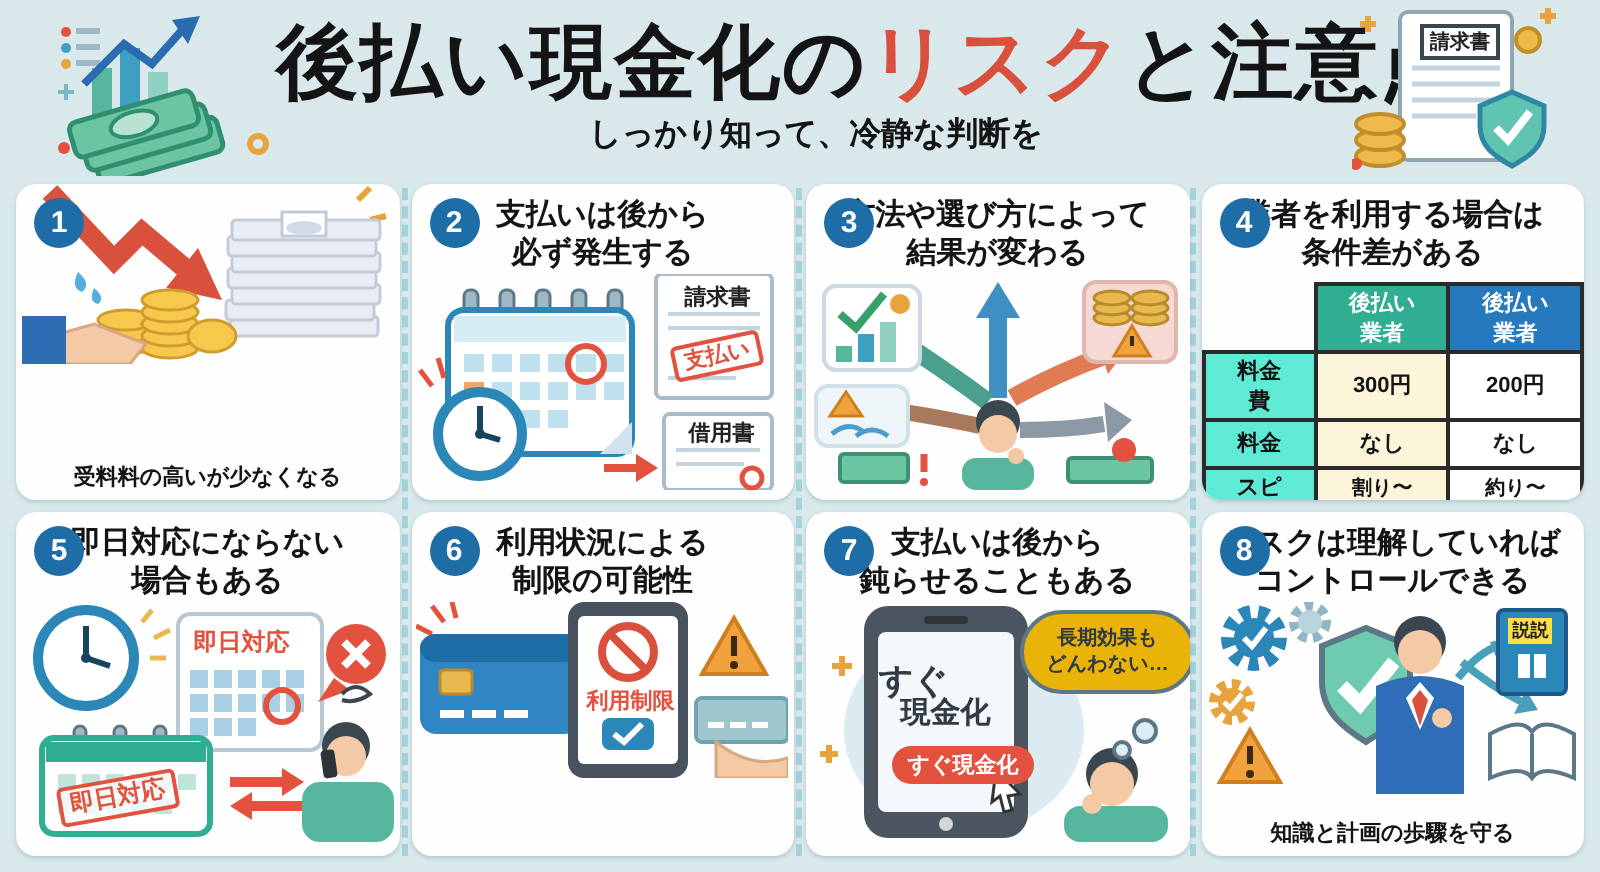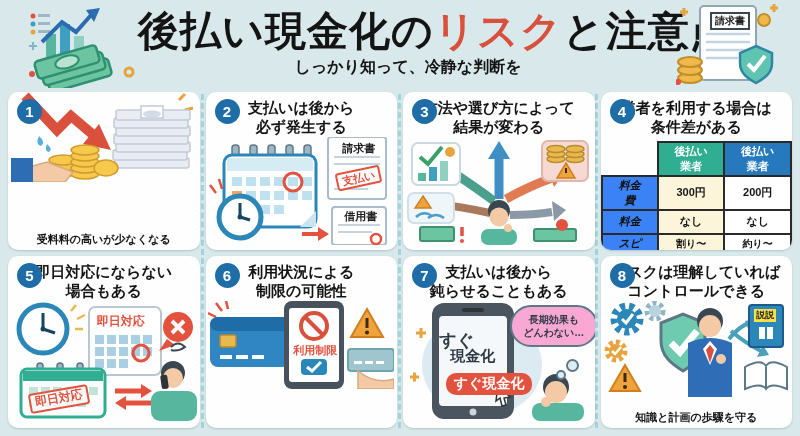--- a/index.html
+++ b/index.html
@@ -20,30 +20,30 @@
     font-weight:bold;font-size:15px;display:flex;align-items:center;justify-content:center;z-index:3;}
   .ctitle{margin-top:7px;text-align:center;font-weight:800;font-size:15px;line-height:1.25;position:relative;z-index:2;}
   .illus{position:relative;width:186px;margin:0 auto;}
   .cap{position:absolute;left:0;right:0;bottom:4px;text-align:center;font-weight:bold;font-size:11px;line-height:1.2;}
   .jp-stamp{position:absolute;color:#e2523f;border:2px solid #e2523f;border-radius:3px;background:rgba(255,255,255,.75);
     font-weight:bold;font-size:11px;padding:0 4px;line-height:1.3;white-space:nowrap;}
   .doc-label{position:absolute;font-weight:bold;font-size:10px;color:#222;white-space:nowrap;}
   .blk-bubble{position:absolute;background:#2f3438;color:#fff;border-radius:6px;font-size:10px;font-weight:bold;
     text-align:center;line-height:1.25;padding:3px 5px;}
   .blk-bubble:after{content:"";position:absolute;left:8px;bottom:-6px;border:6px solid transparent;border-top-color:#2f3438;border-bottom:0;}
-  .cloud{position:absolute;background:#f9a8d4;border:2px solid #5c7886;border-radius:22px;text-align:center;
+  .cloud{position:absolute;background:#eab308;border:2px solid #5c7886;border-radius:22px;text-align:center;
     font-size:10px;font-weight:bold;line-height:1.3;padding:6px 4px;color:#2f3a44;}
   .dotc{position:absolute;background:#dcedf4;border:2px solid #5c7886;border-radius:50%;}
   
   .t4{border-collapse:collapse;margin:4px auto 0;font-size:11px;font-weight:bold;position:relative;z-index:2;}
   .t4 td{border:2px solid #2a2a2a;text-align:center;padding:1px 14px;height:20px;}
   .t4 td.nob{border:none;background:transparent;}
   .t4 .hg{background:#2fae92;color:#fff;width:60px;}
   .t4 .hb{background:#2779bd;color:#fff;width:60px;}
-  .t4 .lab{background:#3b82f6;width:48px;font-style:italic;}
+  .t4 .lab{background:#5eead4;width:48px;}
   .t4 .c1{background:#fcf5da;}
   .t4 .c2{background:#fff;}
   .t4 .grade{color:#e2523f;font-size:18px;line-height:1;}
 </style>
 </head>
 <body>
 
 <div class="poster">
 
   <svg class="abs" style="left:26px;top:6px" width="112" height="82" viewBox="0 0 112 82">
@@ -411,21 +411,21 @@
           <circle cx="67" cy="111" r="3.5" fill="#cfd6da"></circle>
           <path d="M10,32 h10 M15,27 v10 M4,76 h9 M8.5,71.5 v9 M112,22 h9 M116.5,17.5 v9" stroke="#e8a33d" stroke-width="3"></path>
           <polygon points="92,84 104,96 98,97 100,104 96,105 94,97 90,100" fill="#fff" stroke="#2f3438" stroke-width="1.5"></polygon>
           <circle cx="150" cy="86" r="13" fill="#3a4750"></circle>
           <circle cx="150" cy="91" r="11" fill="#f4c9a6"></circle>
           <rect x="126" y="102" width="52" height="18" rx="8" fill="#57b79e"></rect>
           <circle cx="140" cy="101" r="5" fill="#f4c9a6"></circle>
         </svg>
         <span class="doc-label" style="left:28px;top:28px;width:46px;text-align:center;font-size:17px;color:#2f3a44">すぐ</span>
         <span class="doc-label" style="left:36px;top:46px;width:62px;text-align:center;font-size:15px;color:#2f3a44">現金化</span>
-        <span style="position:absolute;left:40px;top:72px;background:#e2523f;color:#fff;font-size:14px;font-weight:bold;padding:2px 8px;border-radius:10px">すぐ現金化</span>
+        <span style="position:absolute;left:40px;top:72px;background:#e2523f;color:#fff;font-size:11px;font-weight:bold;padding:2px 8px;border-radius:10px">すぐ現金化</span>
         <div class="cloud" style="left:104px;top:4px;width:76px">
           <div>長期効果も</div>
           <div>どんわない…</div>
         </div>
         <div class="dotc" style="left:160px;top:58px;width:9px;height:9px"></div>
         <div class="dotc" style="left:150px;top:69px;width:6px;height:6px"></div>
       </div>
     </div>
 
     <div class="card">

